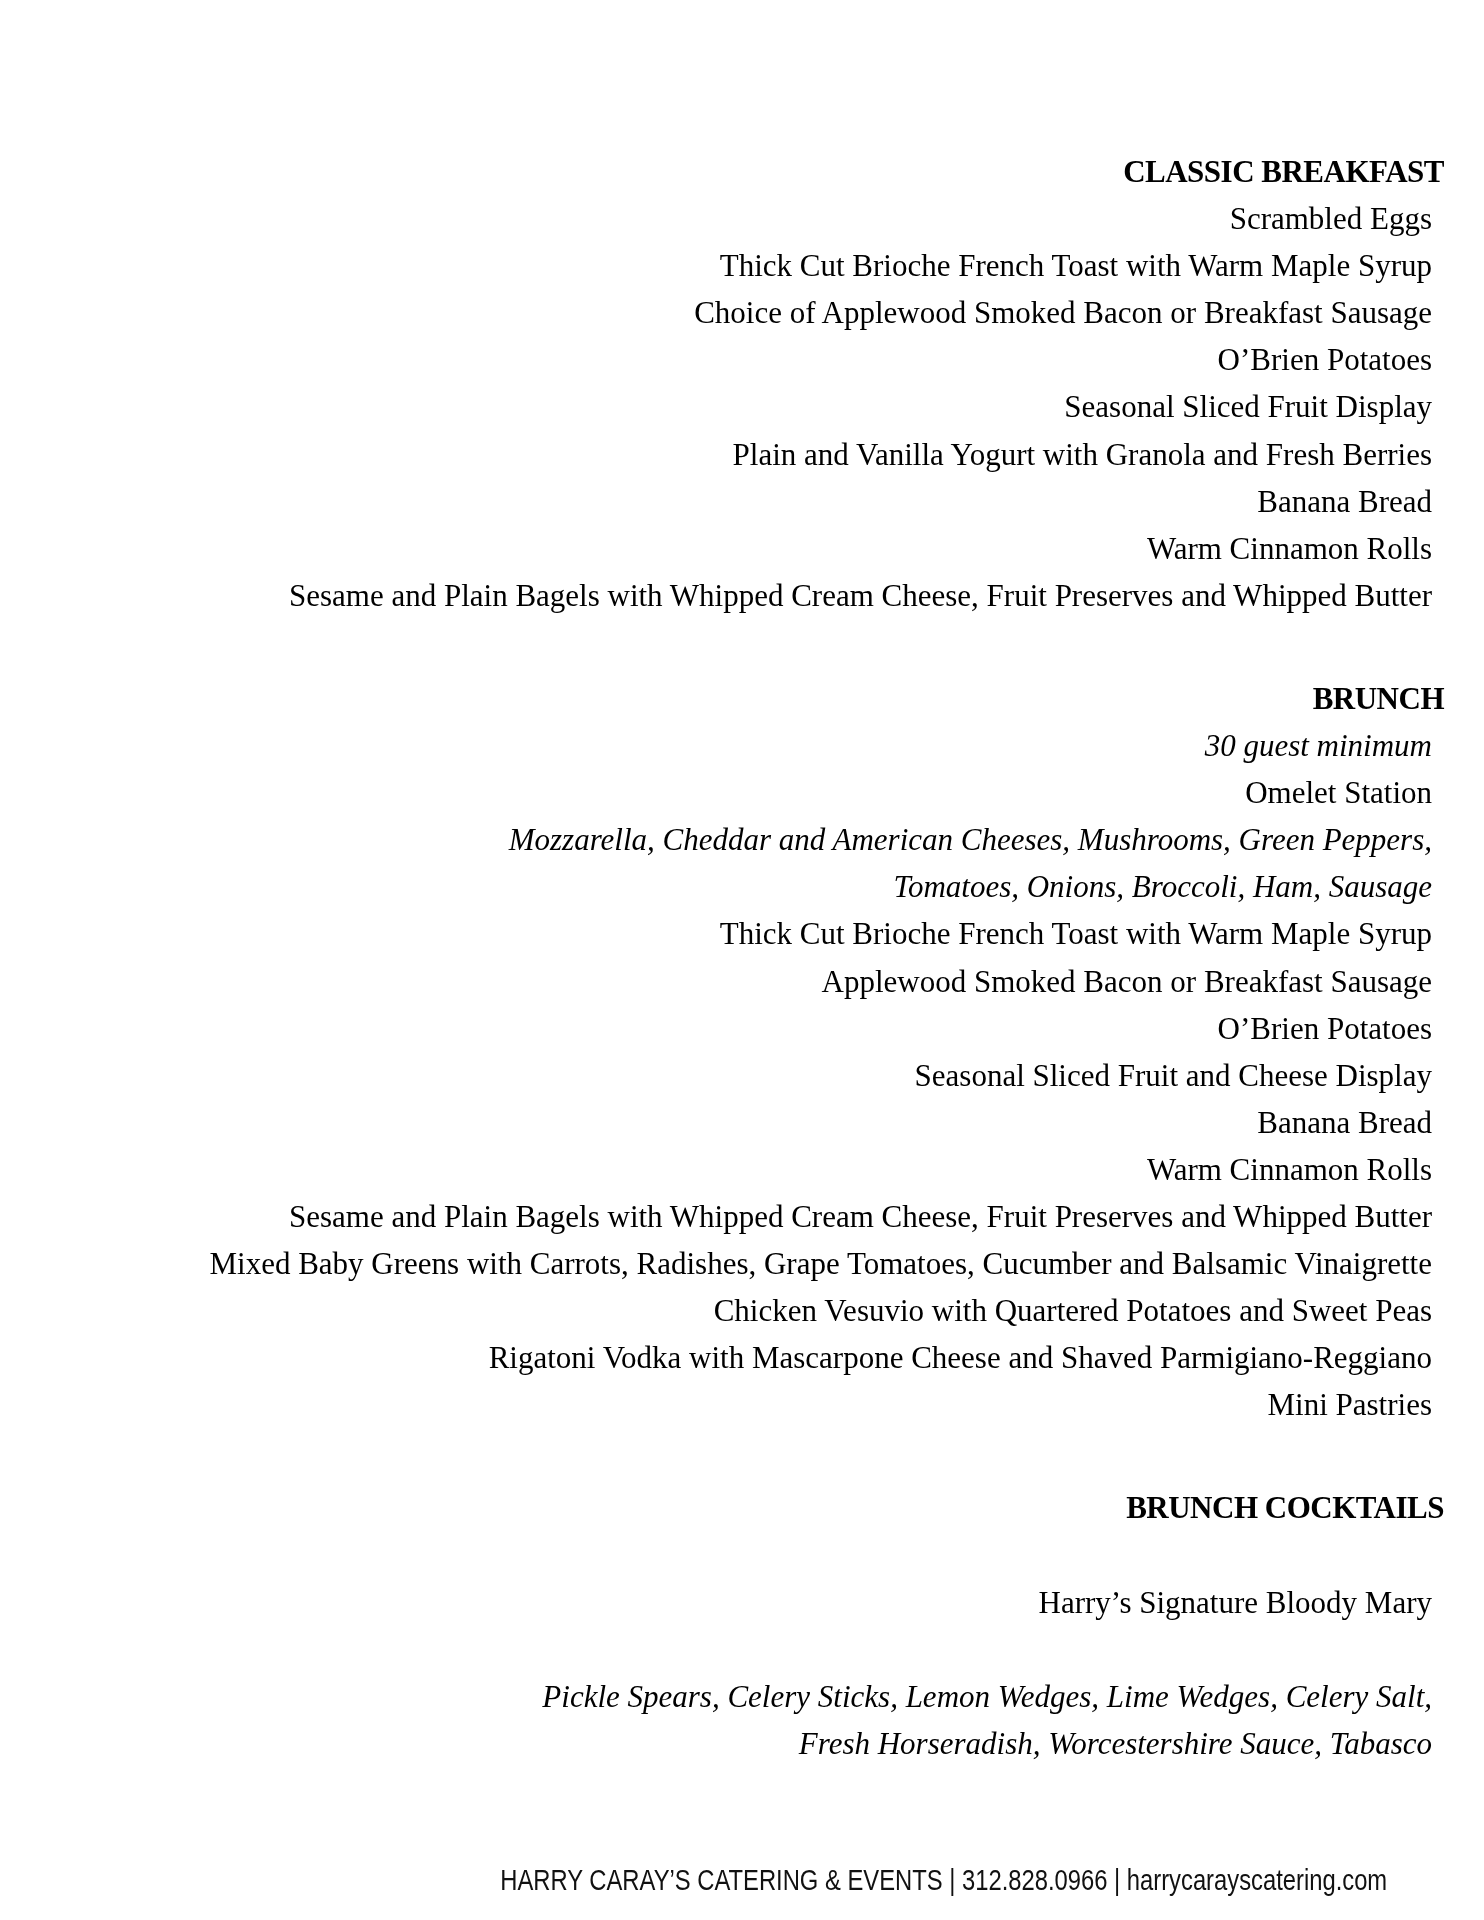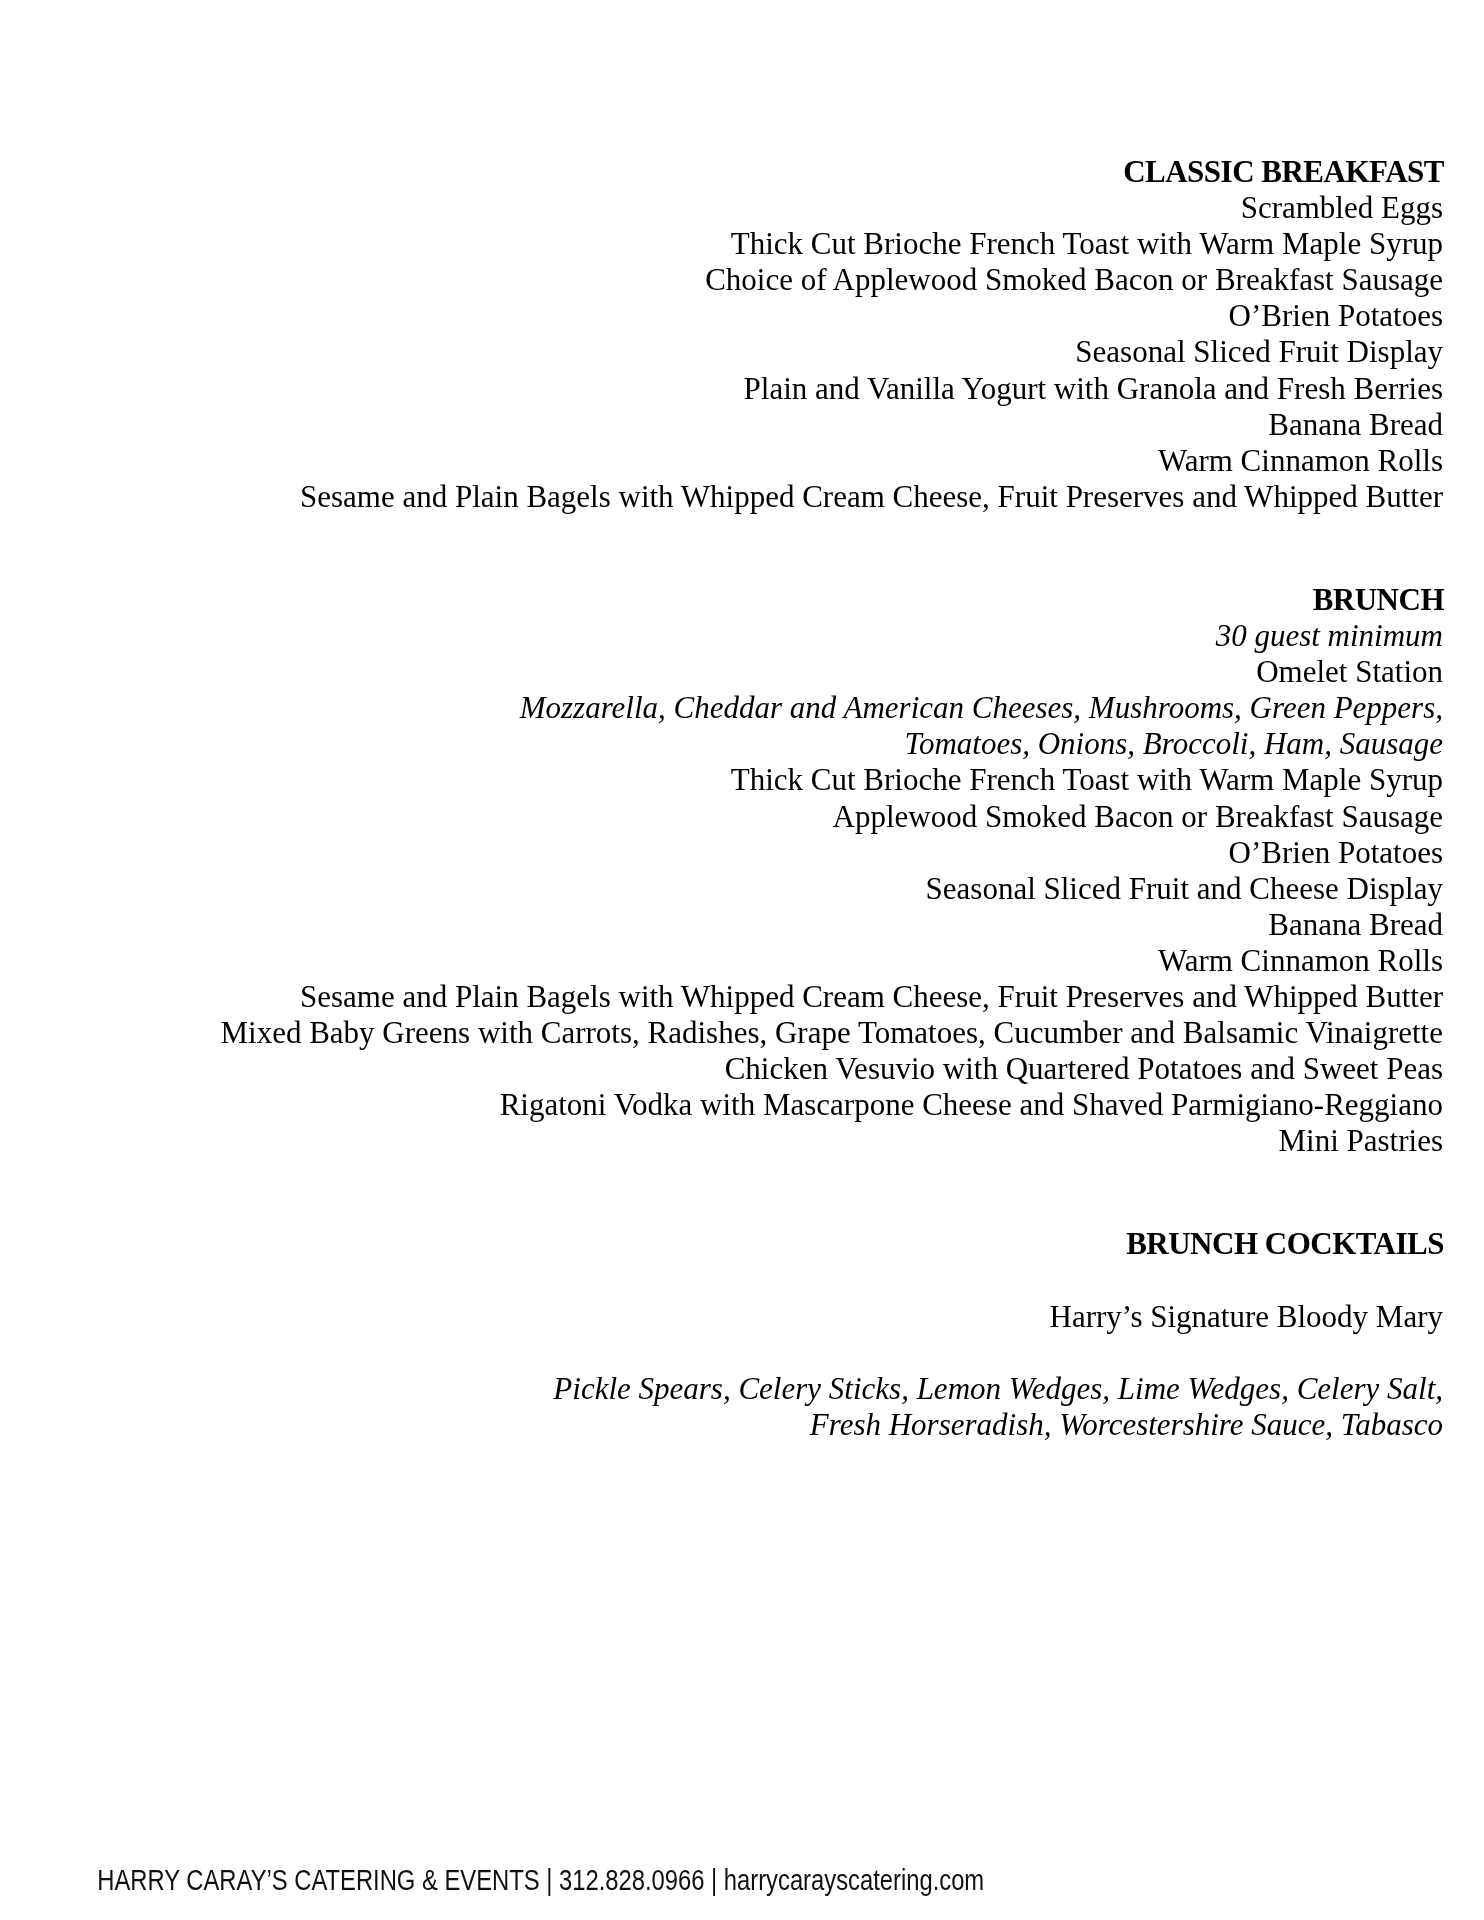--- a/index.html
+++ b/index.html
@@ -23,28 +23,28 @@
     line-height: 35.1px;
   }
   .menu-section { margin: 0; }
   .menu-section + .menu-section { margin-top: 68px; }
   .section-title {
     margin: 0;
     font-size: 31px;
     font-weight: bold;
     letter-spacing: -0.5px;
   }
-  .menu-line { margin: 1px; }
+  .menu-line { margin: 12px; }
   .menu-line.italic { font-style: italic; }
   .footer {
     position: absolute;
     left: 0;
     right: 0;
     top: 1864px;
-    text-align: left;
+    text-align: right;
     font-family: "Liberation Sans", sans-serif;
     font-size: 29px;
     color: #111111;
     white-space: nowrap;
   }
   .footer-inner {
     display: inline-block;
     transform: scaleX(0.82);
     transform-origin: 50% 50%;
   }

